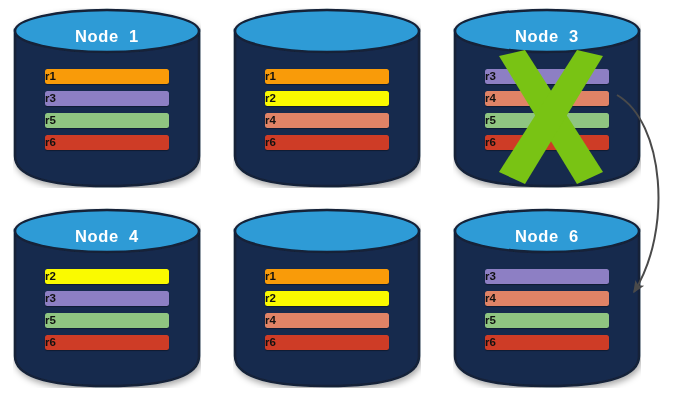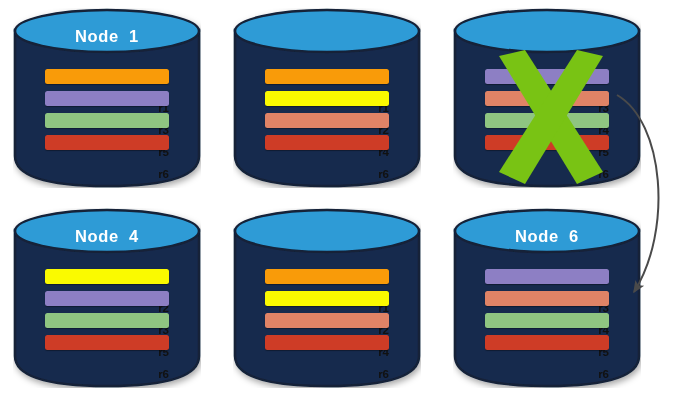--- a/index.html
+++ b/index.html
@@ -56,25 +56,24 @@
     border-radius: 2.5px;
     box-shadow: 0 1px 1px rgba(0,0,0,0.35);
   }
   .bar-label {
     position: absolute;
     left: 0;
     top: 0;
     width: 100%;
     height: 15px;
     line-height: 15px;
-    text-align: right;
+    text-align: left;
     font-size: 11.5px;
     font-weight: bold;
     color: #111111;
-    margin-top: 32px;
   }
   .fail-x {
     position: absolute;
     z-index: 6;
     pointer-events: none;
   }
   .arrow-layer {
     position: absolute;
     left: 0;
     top: 0;
@@ -148,20 +147,21 @@
         <defs>
           <filter id="shadow2" x="-25%" y="-25%" width="150%" height="160%">
             <feDropShadow dx="1.5" dy="3" stdDeviation="3.2" flood-color="#000000" flood-opacity="0.35"></feDropShadow>
           </filter>
         </defs>
         <g filter="url(#shadow2)">
           <path d="M2,22 L2,148 Q2,178 94,178 Q186,178 186,148 L186,22 Z" fill="#182B4D" stroke="#122038" stroke-width="2.5"></path>
           <ellipse cx="94" cy="23" rx="92" ry="21" fill="#2E9BD6" stroke="#122038" stroke-width="2.5"></ellipse>
         </g>
       </svg>
+      <div class="node-title">Node  3</div>
       <div class="bars">
         <div class="bar" style="background: rgb(141, 127, 196);">
           <span class="bar-label">r3</span>
         </div>
         <div class="bar" style="background: rgb(224, 131, 102);">
           <span class="bar-label">r4</span>
         </div>
         <div class="bar" style="background: rgb(143, 197, 129);">
           <span class="bar-label">r5</span>
         </div>

